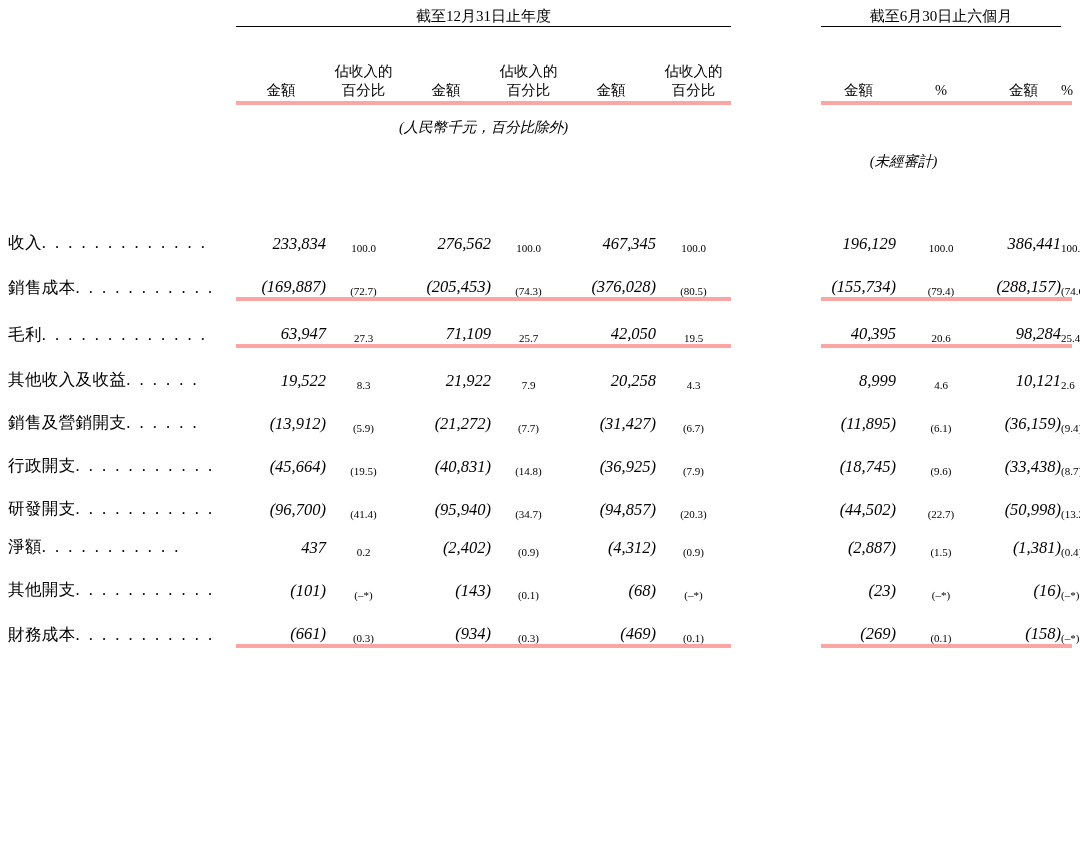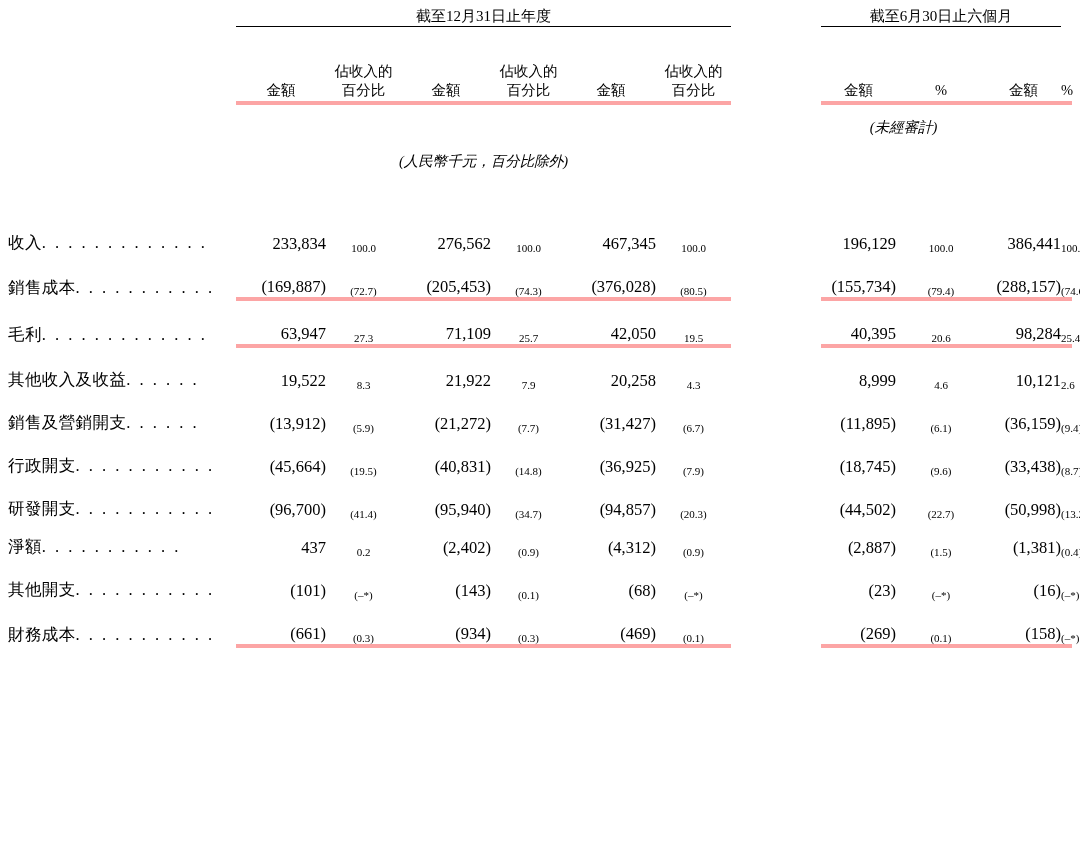--- a/index.html
+++ b/index.html
@@ -58,20 +58,21 @@
     border-bottom: 1px solid #000;
   }
   .spacer-row td { height: 9px; }
 
   .cell-num {
     text-align: right;
     font-size: 16.5px;
     font-family: "Liberation Serif", serif;
     white-space: nowrap;
     padding-right: 6px;
+    font-style: italic;
   }
   .cell-pct {
     text-align: center;
     font-size: 11px;
     white-space: nowrap;
     padding-right: 6px;
   }
   .row-label {
     font-size: 16.5px;
     white-space: nowrap;
@@ -159,29 +160,29 @@
       </td>
       <td class="no-pad"></td>
       <td class="hdr-small underline-cell">金額</td>
       <td class="hdr-small underline-cell">%</td>
       <td class="hdr-small underline-cell">金額</td>
       <td class="hdr-small underline-cell">%</td>
     </tr>
 
     <tr>
       <td style="height:34px"></td>
+      <td colspan="6" class="unit-note">(人民幣千元，百分比除外)</td>
+      <td colspan="4"></td>
+    </tr>
+
+    <tr>
+      <td style="height:34px"></td>
       <td colspan="7"></td>
       <td colspan="2" class="unaudited-note">(未經審計)</td>
       <td colspan="1"></td>
-    </tr>
-
-    <tr>
-      <td style="height:34px"></td>
-      <td colspan="6" class="unit-note">(人民幣千元，百分比除外)</td>
-      <td colspan="4"></td>
     </tr>
 
     <tr>
           <td colspan="11" style="height:40px"></td>
         </tr>
 
     <tr class="data-row">
       <td class="row-label">
         <span>收入</span><span class="dots">. . . . . . . . . . . . .</span>
       </td>

